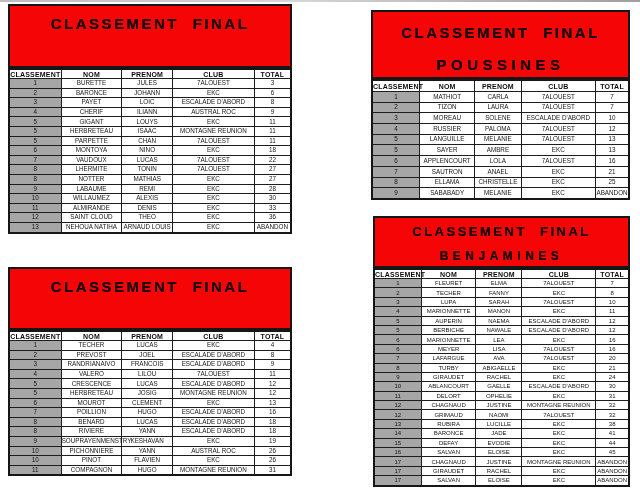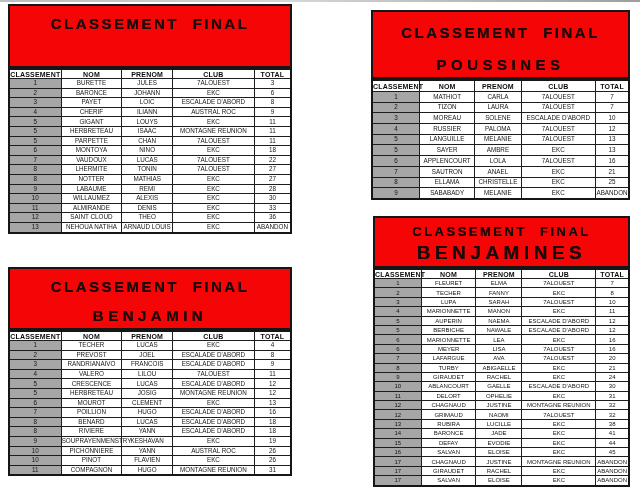--- a/index.html
+++ b/index.html
@@ -35,21 +35,21 @@
     font-weight:bold;color:#1b0c0c;font-size:15px;line-height:1;
     letter-spacing:2.5px;word-spacing:7px;white-space:nowrap;
     text-shadow:0 0 0.6px #300;
   }
   .banner .t2{
     font-weight:bold;color:#1b0c0c;font-size:15px;line-height:1;
     letter-spacing:4.5px;white-space:nowrap;
     text-shadow:0 0 0.6px #300;
   }
   #block-benjamines .banner .t1{font-size:13px;}
-  #block-benjamines .banner .t2{font-size:19px;}
+  #block-benjamines .banner .t2{font-size:12px;}
 
   table{
     width:100%;border-collapse:collapse;table-layout:fixed;
     border:2px solid #161616;
   }
   th,td{
     border:1px solid #1d1d1d;
     text-align:center;vertical-align:middle;
     padding:0;overflow:visible;
   }
@@ -309,21 +309,20 @@
           <td>EKC</td>
           <td class="total">ABANDON</td>
         </tr>
       </tbody>
     </table>
 </section>
 
 <section class="block" id="block-benjamin">
   <div class="banner">
     <div class="t1">CLASSEMENT FINAL</div>
-    <div class="t2">BENJAMIN</div>
   </div>
   <table>
       <colgroup>
         <col class="c-rank">
         <col class="c-nom">
         <col class="c-prenom">
         <col class="c-club">
         <col class="c-total">
       </colgroup>
       <thead>

